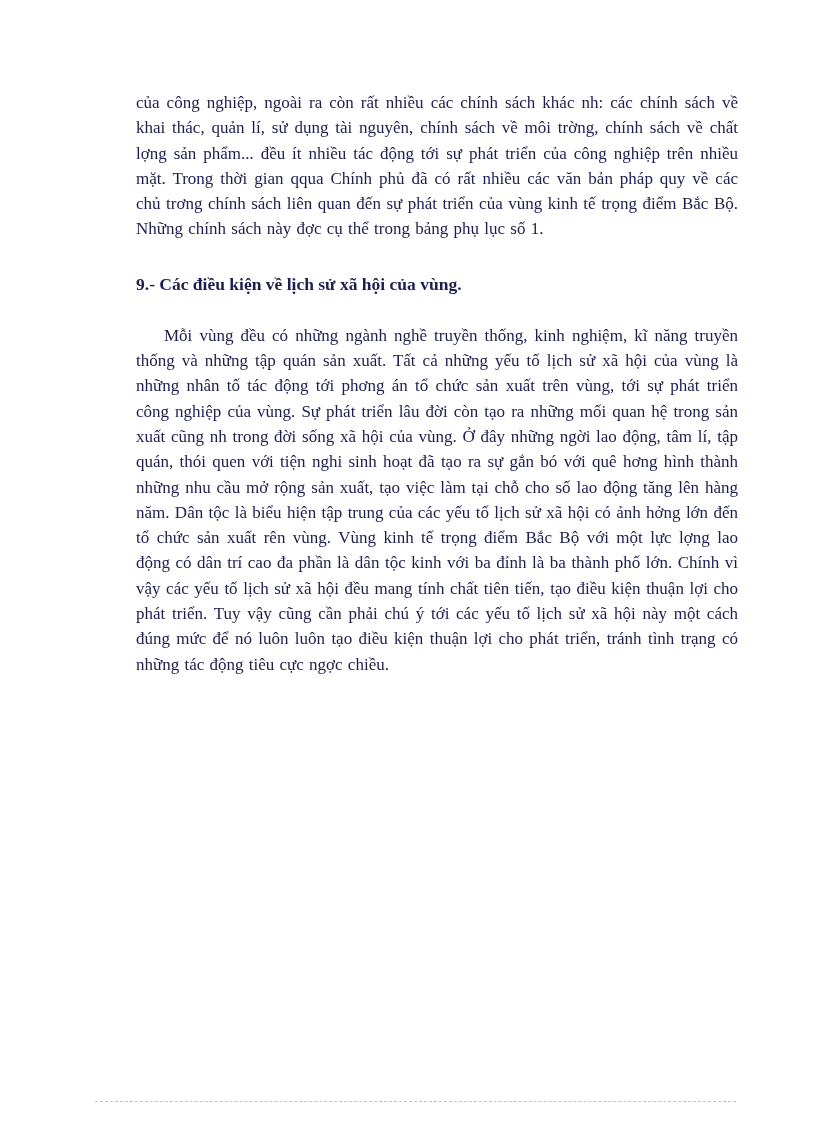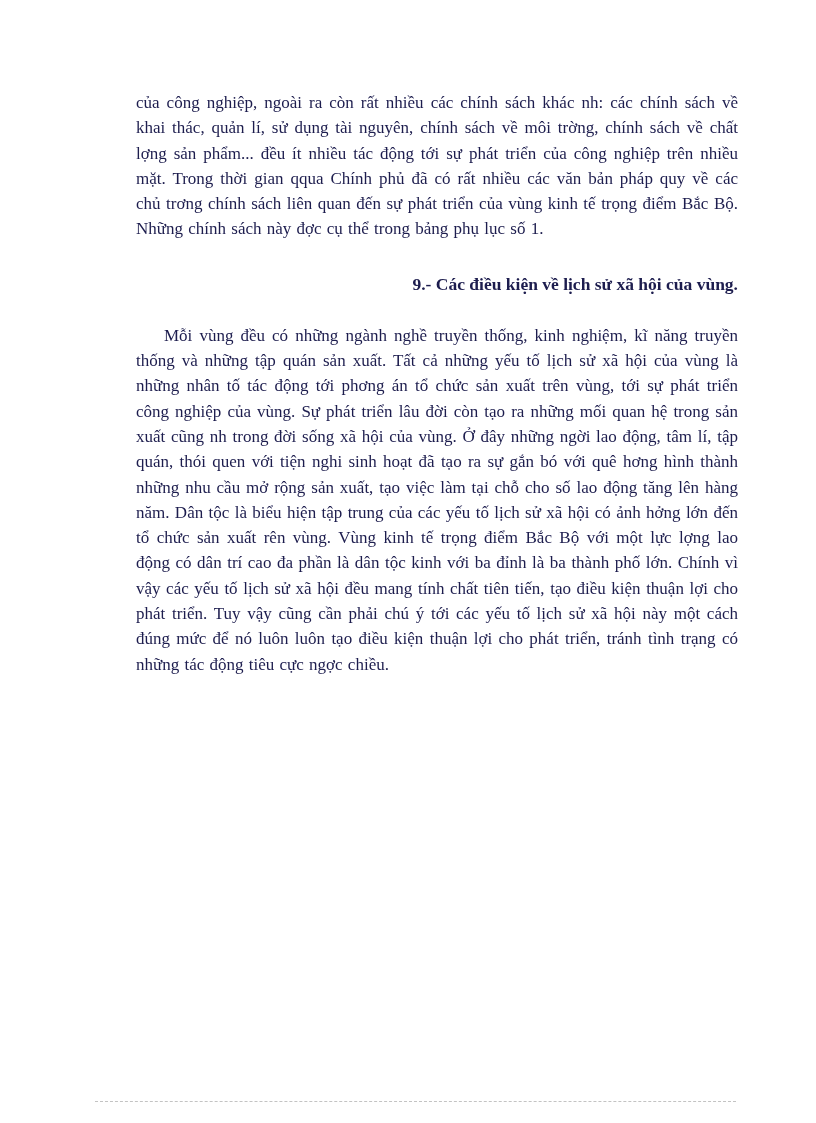--- a/index.html
+++ b/index.html
@@ -30,21 +30,21 @@
   .text {
     font-size: 17px;
     line-height: 25.3px;
     text-align: justify;
     margin: 0;
     word-spacing: 1px;
   }
   .heading {
     font-size: 17.5px;
     font-weight: bold;
-    text-align: right;
+    text-align: left;
     margin: 30px 0 27px 0;
     line-height: 24px;
   }
   .body-par {
     text-indent: 28px;
   }
   .footer-line {
     position: absolute;
     left: 95px;
     right: 80px;

